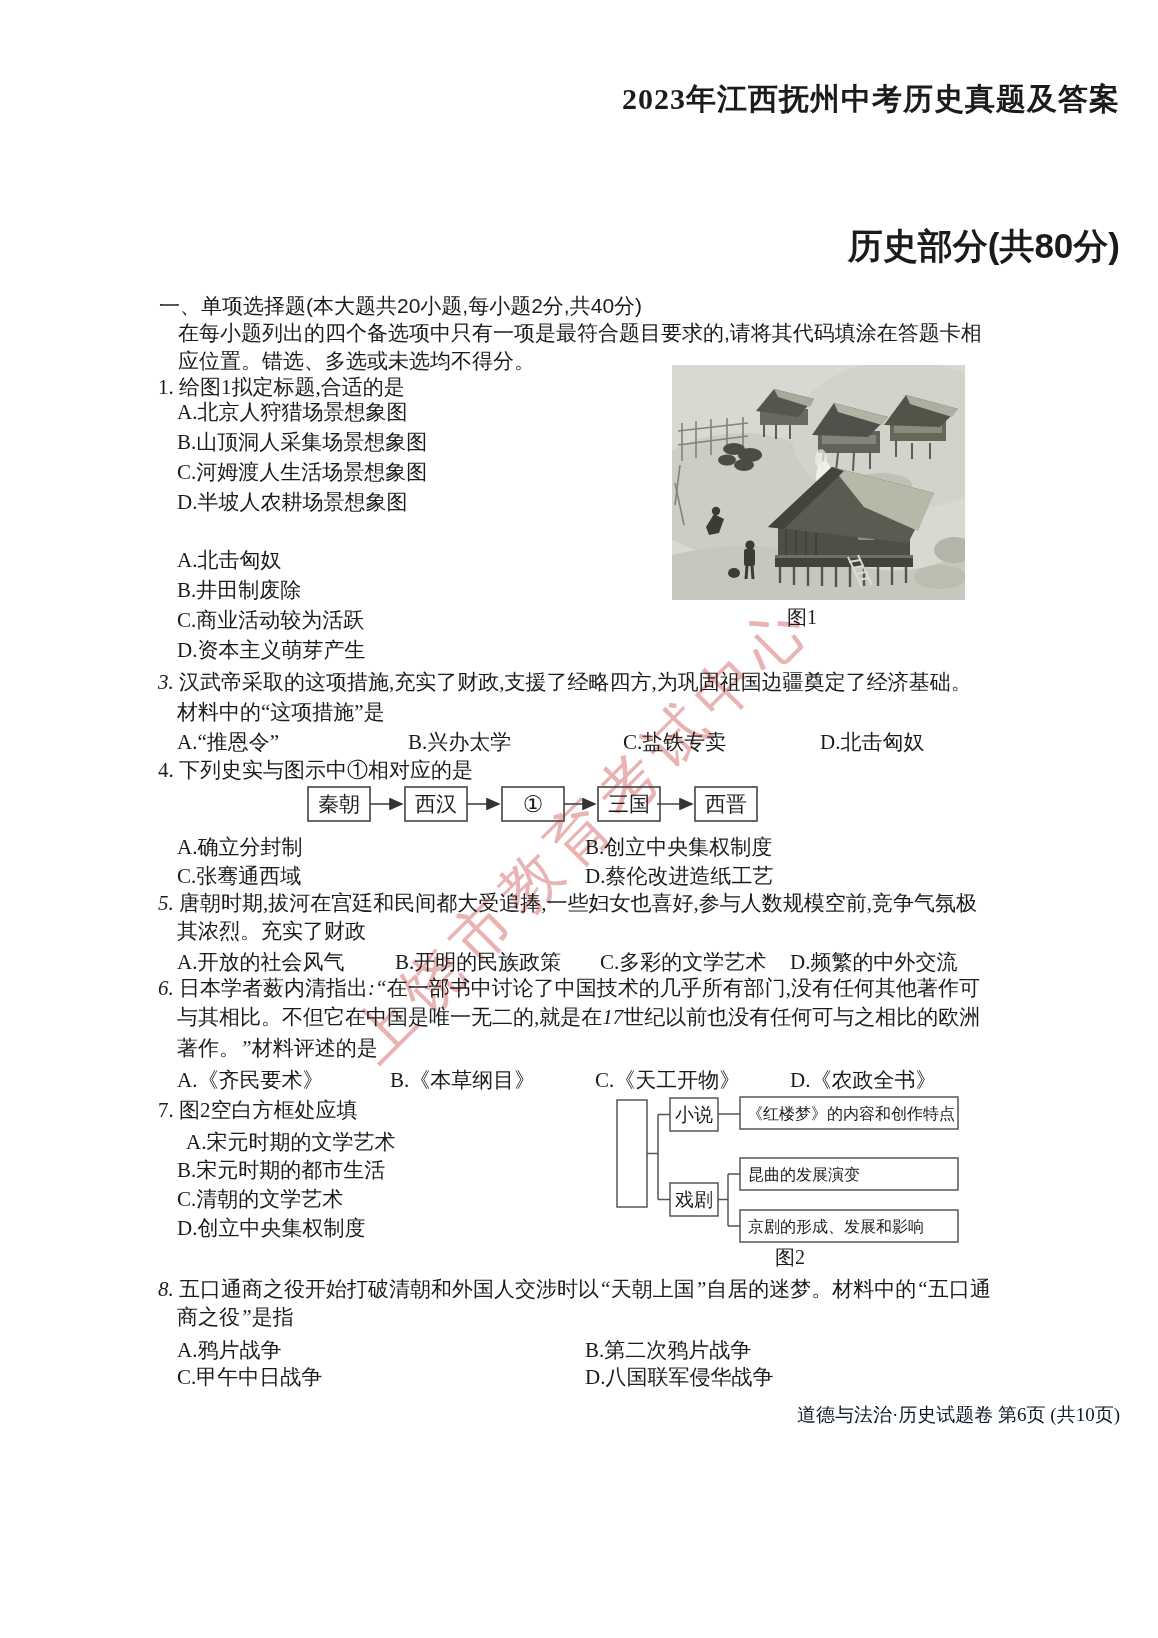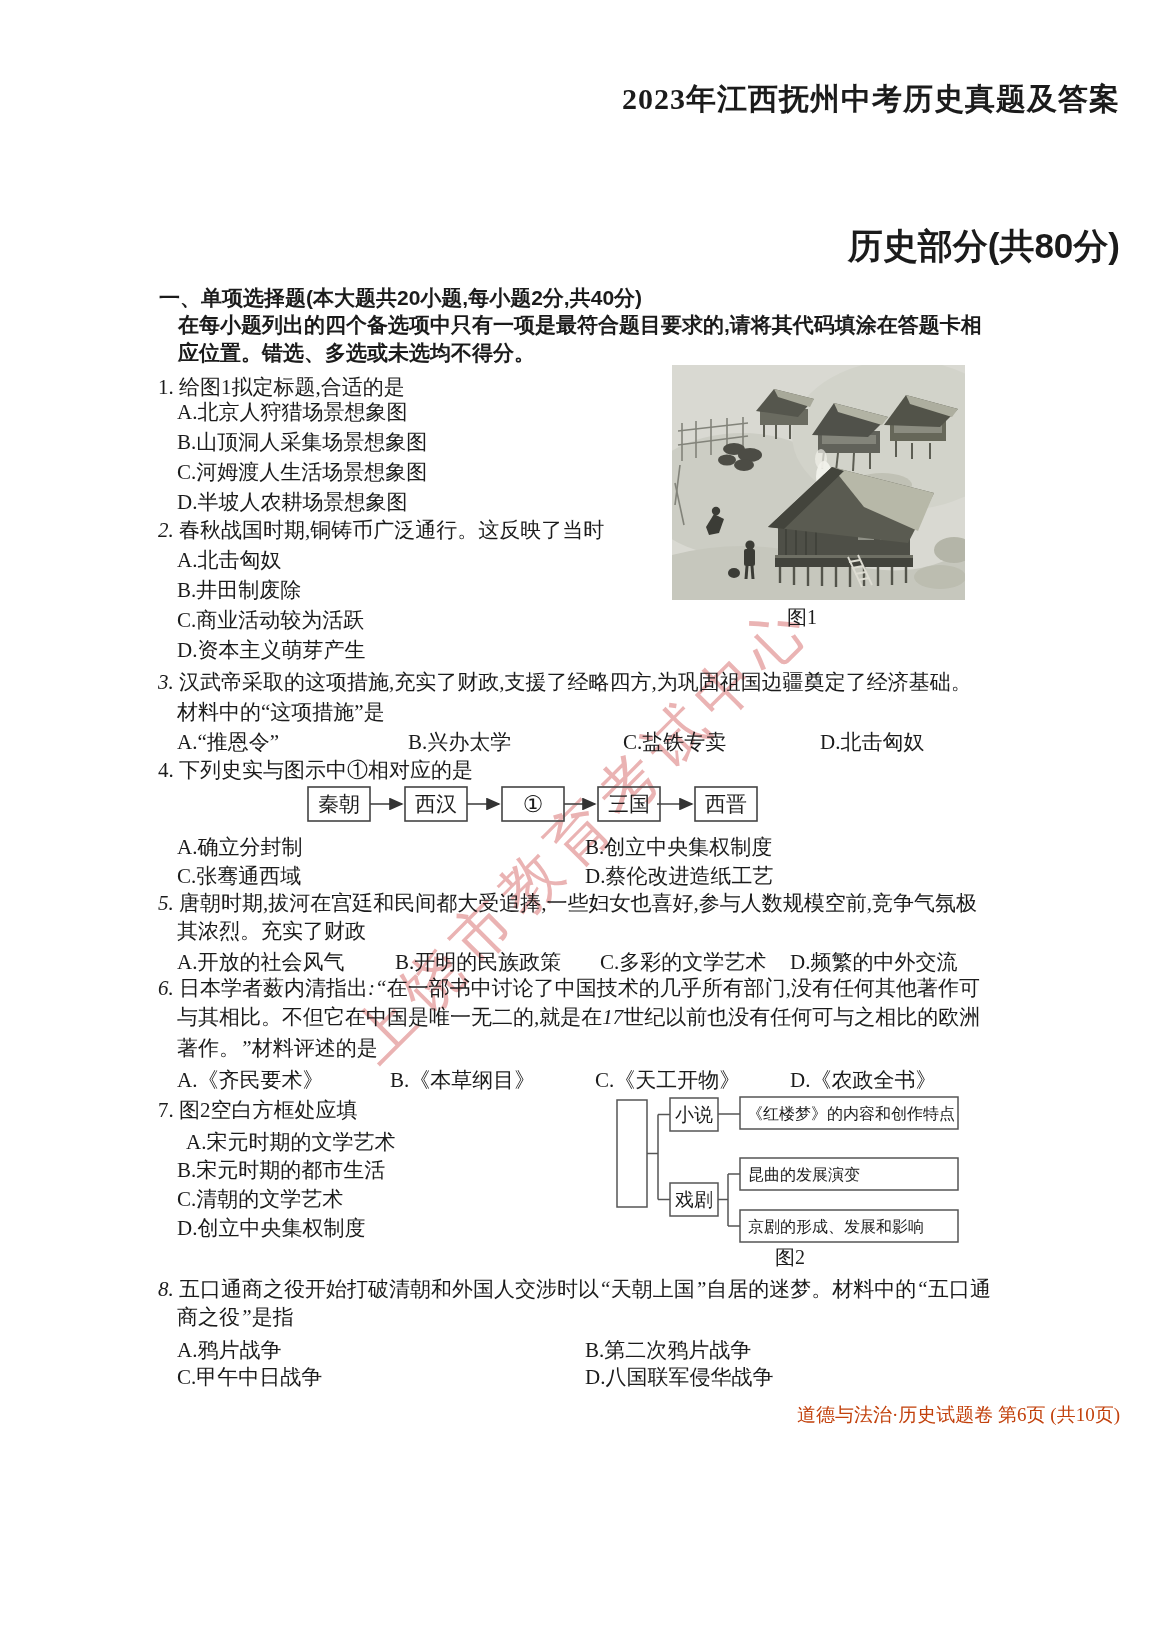--- a/index.html
+++ b/index.html
@@ -1,28 +1,28 @@
 <!DOCTYPE html>
 <html><head>
 <meta charset="utf-8">
 <style>
   html,body{margin:0;padding:0;background:#ffffff;}
   .page{
     position:relative;width:1158px;height:1638px;background:#ffffff;
     font-family:"Liberation Serif","DejaVu Serif",serif;color:#1b1b1b;overflow:hidden;
   }
   .abs{position:absolute;line-height:1;white-space:nowrap;font-size:21px;}
-  .hei{font-family:"Liberation Sans","DejaVu Sans",sans-serif;font-weight:700;}
+  .hei{font-family:"Liberation Sans","DejaVu Sans",sans-serif;font-weight:400;margin-top:8px;}
   .kai{font-style:oblique 9deg;}
   .center{text-align:right;}
   .doc-title{top:84px;left:0;width:1120px;font-size:30px;font-weight:700;letter-spacing:1px;}
   .part-heading{top:228px;left:0;width:1120px;font-size:35px;font-weight:700;
     font-family:"Liberation Sans","DejaVu Sans",sans-serif;}
   .caption{font-size:20px;width:64px;text-align:center;}
-  .footer{top:1405px;left:0;width:1120px;font-size:19px;color:#c2410c;}
+  .footer{top:1405px;left:0;width:1120px;font-size:19px;color:#0f172a;}
   .watermark{
     position:absolute;left:268px;top:800px;width:604px;height:62px;
     font-family:"Liberation Sans","DejaVu Sans",sans-serif;
     font-size:60px;letter-spacing:9px;font-weight:400;
     color:rgba(217,116,116,0.55);
     transform:rotate(-45deg);transform-origin:center center;
     white-space:nowrap;z-index:1;pointer-events:none;
   }
   .content{z-index:2;}
   svg text{font-family:"Liberation Serif","DejaVu Serif",serif;fill:#1b1b1b;}
@@ -157,21 +157,20 @@
       <polygon points="34,162 42,149 52,154 47,168 37,170"></polygon>
       <circle cx="78" cy="180" r="4.6"></circle>
       <rect x="72" y="184" width="11" height="17" rx="2"></rect>
       <line x1="75" y1="201" x2="74" y2="214" stroke="#3b3c36" stroke-width="3"></line>
       <line x1="80" y1="201" x2="81" y2="214" stroke="#3b3c36" stroke-width="3"></line>
       <ellipse cx="62" cy="208" rx="6" ry="5"></ellipse>
     </g>
   </svg>
   <div class="abs caption content" style="left:770px;top:607px;">图1</div>
 
-  <div class="abs kai content" style="left:158px;top:520px;">2. 春秋战国时期,铜铸币广泛通行。这反映了当时</div>
   <div class="abs content" style="left:177px;top:550px;">A.北击匈奴</div>
   <div class="abs content" style="left:177px;top:580px;">B.井田制废除</div>
   <div class="abs content" style="left:177px;top:610px;">C.商业活动较为活跃</div>
   <div class="abs content" style="left:177px;top:640px;">D.资本主义萌芽产生</div>
 
   <div class="abs kai content" style="left:158px;top:672px;">3. 汉武帝采取的这项措施,充实了财政,支援了经略四方,为巩固祖国边疆奠定了经济基础。</div>
   <div class="abs content" style="left:177px;top:702px;">材料中的“这项措施”是</div>
   <div class="abs content" style="left:177px;top:732px;">A.“推恩令”</div>
   <div class="abs content" style="left:408px;top:732px;">B.兴办太学</div>
   <div class="abs content" style="left:623px;top:732px;">C.盐铁专卖</div>

